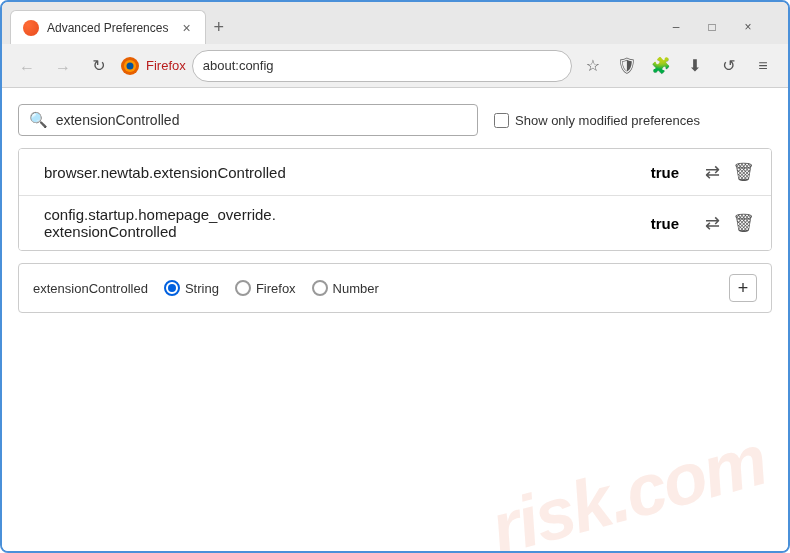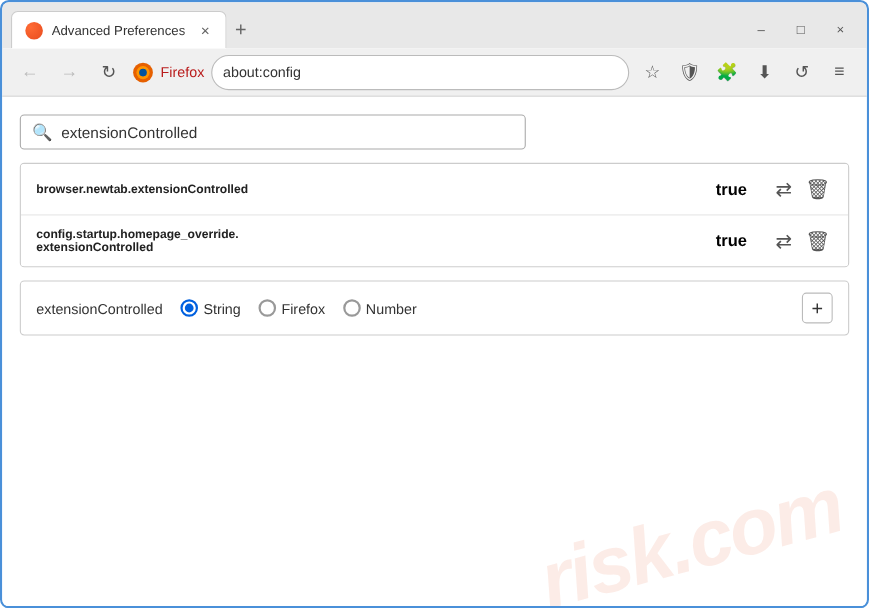--- a/index.html
+++ b/index.html
@@ -10,21 +10,21 @@
       height: 553px;
       overflow: hidden;
       border: 2px solid #4a90d9;
       border-radius: 8px;
     }
 
     
     .tab-bar {
       display: flex;
       align-items: center;
-      padding: 8px 8px 0 8px;
+      padding: 8px 24px 0 8px;
       background: #e8e8e8;
       height: 42px;
     }
 
     .tab {
       display: flex;
       align-items: center;
       background: #fff;
       border: 1px solid #ccc;
       border-bottom: none;
@@ -246,24 +246,25 @@
       border-bottom: 1px solid #e0e0e0;
       background: #fff;
       gap: 8px;
     }
 
     .result-row:last-child {
       border-bottom: none;
     }
 
     .result-name {
-      font-size: 11px;
-      font-weight: bold;
+      font-size: 15px;
+      font-weight: normal;
       color: #222;
       flex: 1;
+      margin-left: 11px;
     }
 
     .result-value {
       font-size: 15px;
       font-weight: bold;
       color: #000000;
       margin-right: 16px;
     }
 
     .result-actions {
@@ -403,20 +404,24 @@
 
   <div class="page-content">
 
     <div class="watermark">risk.com</div>
 
     <div class="search-bar-row">
       <div class="search-input-wrap">
         <span class="search-icon-sym">🔍</span>
         <input type="text" value="extensionControlled" placeholder="extensionControlled" style="">
       </div>
+      <label class="show-modified">
+        <input type="checkbox" style="">
+        <span>Show only modified preferences</span>
+      </label>
     </div>
 
     <div class="results-table">
 
       <div class="result-row">
         <span class="result-name">browser.newtab.extensionControlled</span>
         <span class="result-value">true</span>
         <div class="result-actions">
           <button class="icon-btn">
             <span style="font-size:18px; color:#555;">⇄</span>

